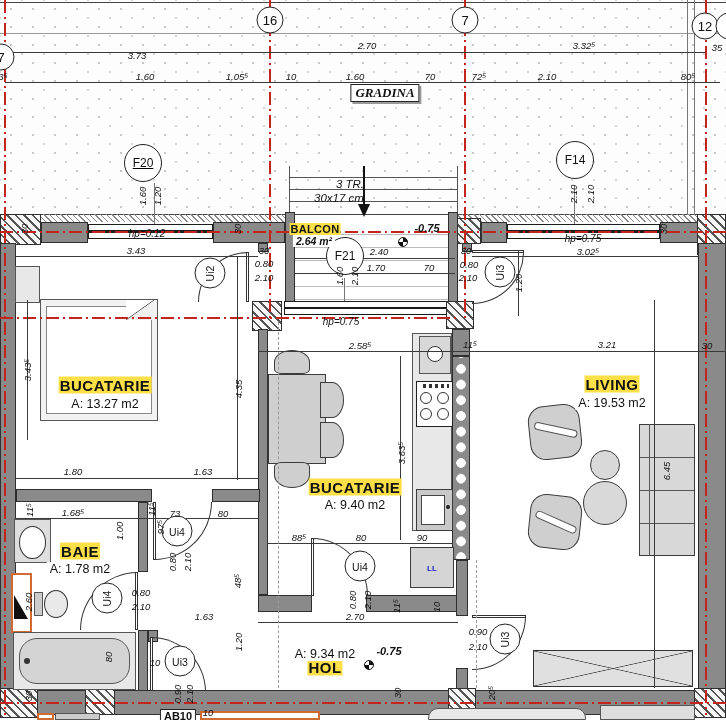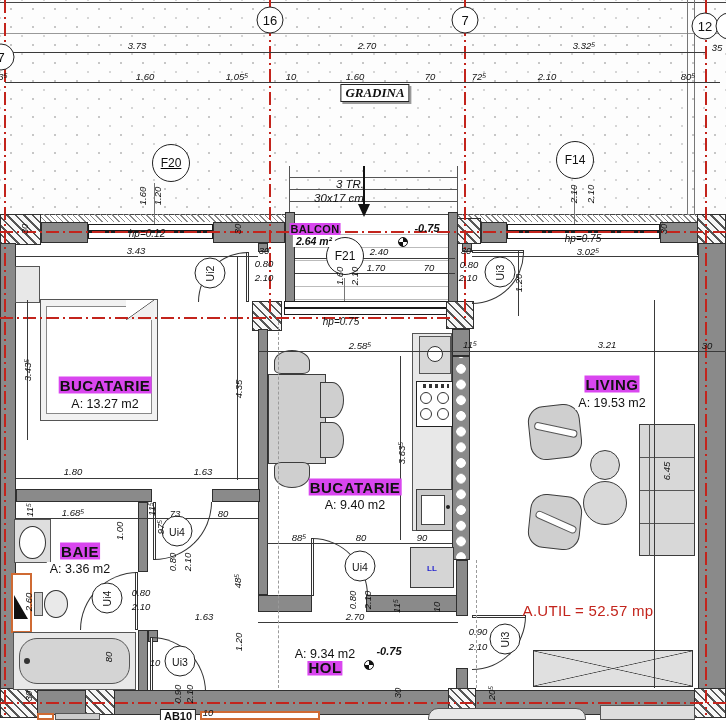--- a/index.html
+++ b/index.html
@@ -35,21 +35,21 @@
     linear-gradient(to top right,transparent calc(50% - 0.7px),#444 50%,transparent calc(50% + 0.7px)),
     linear-gradient(to bottom right,transparent calc(50% - 0.7px),#444 50%,transparent calc(50% + 0.7px)),#e0e0e0;
     border:1px solid #333}
   .lvl{position:absolute;width:10px;height:10px;border-radius:50%;border:1px solid #111;
     background:conic-gradient(#111 0 90deg,#fff 90deg 180deg,#111 180deg 270deg,#fff 270deg 360deg)}
   .tri-down{position:absolute;width:0;height:0;border-left:6px solid transparent;border-right:6px solid transparent;border-top:13px solid #111}
   .tri-sh{position:absolute;width:0;height:0;border-top:24px solid transparent;border-left:14px solid #111}
   .lbl{position:absolute;transform:translate(-50%,-50%);white-space:nowrap;color:#111;
        font:italic 9.5px "Liberation Sans",sans-serif}
   .lbl.v{transform:translate(-50%,-50%) rotate(-90deg)}
-  .lbl.room-name{font:bold 15px "Liberation Sans",sans-serif;letter-spacing:.5px;background:#d946ef;padding:0 1px}
+  .lbl.room-name{font:bold 15px "Liberation Sans",sans-serif;letter-spacing:.5px;background:#fde047;padding:0 1px}
   .lbl.room-area{font:12.5px "Liberation Sans",sans-serif;background:#fff;padding:0 3px}
   .lbl.room-name.sm{font:bold 11px "Liberation Sans",sans-serif;letter-spacing:.3px}
   .lbl.room-area.sm{font:italic bold 10.5px "Liberation Sans",sans-serif}
   .lbl.gradina{font:italic bold 13px "Liberation Serif",serif;border:1px solid #222;background:#fff;padding:0 4px;box-shadow:2px 2px 0 #999}
   .lbl.stair{font:italic 11.5px "Liberation Sans",sans-serif}
   .lbl.autil{font:15px "Liberation Sans",sans-serif;color:#c3241c;letter-spacing:.3px}
   .lbl.level{font:italic bold 11px "Liberation Sans",sans-serif}
   .lbl.hp{font:italic 10px "Liberation Sans",sans-serif}
   .lbl.ll{font:bold 8px "Liberation Sans",sans-serif;color:#2323cf}
   .lbl.ab{font:bold 11px "Liberation Sans",sans-serif;border:1px solid #222;background:#fff;padding:0 3px}
@@ -230,21 +230,21 @@
     </div>
     <div class="bub grid" style="left: 465px; top: 20px;">
       <span>7</span>
     </div>
     <div class="bub grid" style="left: 705px; top: 26px;">
       <span>12</span>
     </div>
     <div class="bub grid" style="left: 729px; top: 26px;">
       <span></span>
     </div>
-    <div class="bub winb" style="left: 171px; top: 163px; text-decoration: underline;">
+    <div class="bub winb" style="left: 143px; top: 163px; text-decoration: underline;">
       <span>F20</span>
     </div>
     <div class="bub winb" style="left: 575px; top: 160px;">
       <span>F14</span>
     </div>
     <div class="bub winb" style="left: 345px; top: 256px;">
       <span>F21</span>
     </div>
     <div class="bub doorb" style="left: 210px; top: 273px;">
       <span class="v">Ui2</span>
@@ -263,41 +263,40 @@
     </div>
     <div class="bub doorb" style="left: 180px; top: 661px;">
       <span>Ui3</span>
     </div>
     <div class="bub doorb" style="left: 505px; top: 639px;">
       <span class="v">Ui3</span>
     </div>
     <span class="lbl room-name" style="left: 105px; top: 385px;">BUCATARIE</span>
     <span class="lbl room-area" style="left: 105px; top: 404px;">A: 13.27 m2</span>
     <span class="lbl room-name" style="left: 80px; top: 551px;">BAIE</span>
-    <span class="lbl room-area" style="left: 80px; top: 569px;">A: 3.36 m2</span>
+    <span class="lbl room-area" style="left: 80px; top: 569px;">A: 1.78 m2</span>
     <span class="lbl room-name" style="left: 355px; top: 487px;">BUCATARIE</span>
     <span class="lbl room-area" style="left: 355px; top: 505px;">A: 9.40 m2</span>
     <span class="lbl room-name" style="left: 325px; top: 636px; margin-top: 31px;">HOL</span>
     <span class="lbl room-area" style="left: 325px; top: 654px;">A: 9.34 m2</span>
     <span class="lbl room-name" style="left: 612px; top: 384px;">LIVING</span>
     <span class="lbl room-area" style="left: 612px; top: 403px;">A: 19.53 m2</span>
     <span class="lbl room-name sm" style="left: 315px; top: 229px;">BALCON</span>
     <span class="lbl room-area sm" style="left: 314px; top: 241px;">2.64 m²</span>
-    <span class="lbl gradina" style="left: 375px; top: 93px;">GRADINA</span>
+    <span class="lbl gradina" style="left: 385px; top: 93px;">GRADINA</span>
     <span class="lbl stair" style="left: 350px; top: 184px;">3 TR.</span>
     <span class="lbl stair" style="left: 339px; top: 198px;">30x17 cm</span>
-    <span class="lbl autil" style="left: 588px; top: 610px;">A.UTIL = 52.57 mp</span>
     <span class="lbl level" style="left: 427px; top: 228px;">-0.75</span>
     <span class="lbl level" style="left: 389px; top: 651px;">-0.75</span>
     <span class="lbl hp" style="left: 147px; top: 233px;">hp=0.12</span>
     <span class="lbl hp" style="left: 583px; top: 238px;">hp=0.75</span>
     <span class="lbl hp" style="left: 341px; top: 321px;">hp=0.75</span>
     <span class="lbl ll" style="left: 432px; top: 568px;">LL</span>
     <span class="lbl ab" style="left: 178px; top: 716px;">AB10</span>
-    <span class="lbl " style="left: 137px; top: 45px;">3.73</span>
+    <span class="lbl " style="left: 137px; top: 55px;">3.73</span>
     <span class="lbl " style="left: 367px; top: 45px;">2.70</span>
     <span class="lbl " style="left: 584px; top: 45px;">3.32⁵</span>
     <span class="lbl " style="left: 717px; top: 47px;">35</span>
     <span class="lbl " style="left: 3px; top: 76px;">3⁵</span>
     <span class="lbl " style="left: 145px; top: 76px;">1.60</span>
     <span class="lbl " style="left: 237px; top: 76px;">1.05⁵</span>
     <span class="lbl " style="left: 291px; top: 76px;">10</span>
     <span class="lbl " style="left: 355px; top: 76px;">1.60</span>
     <span class="lbl " style="left: 430px; top: 76px;">70</span>
     <span class="lbl " style="left: 479px; top: 76px;">72⁵</span>

